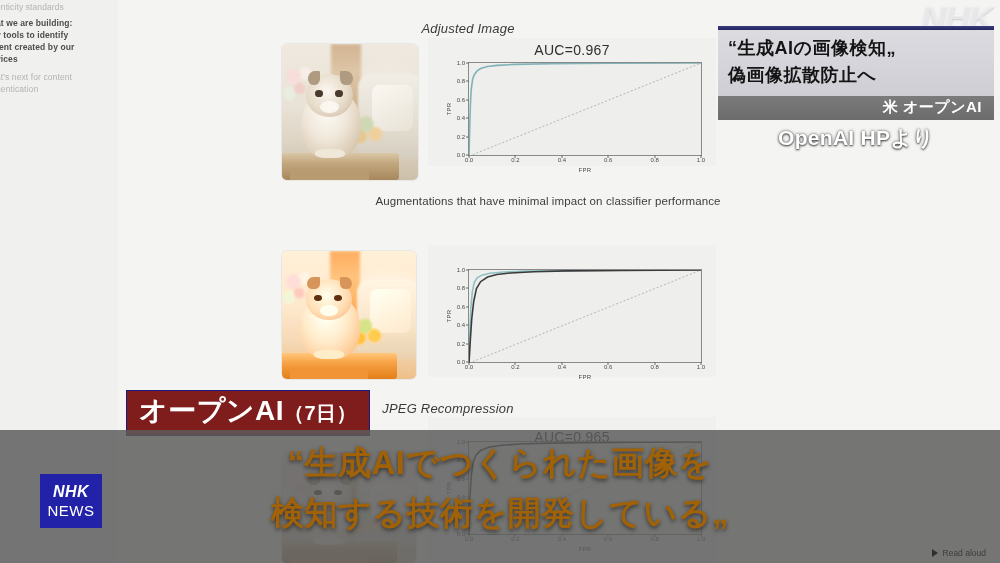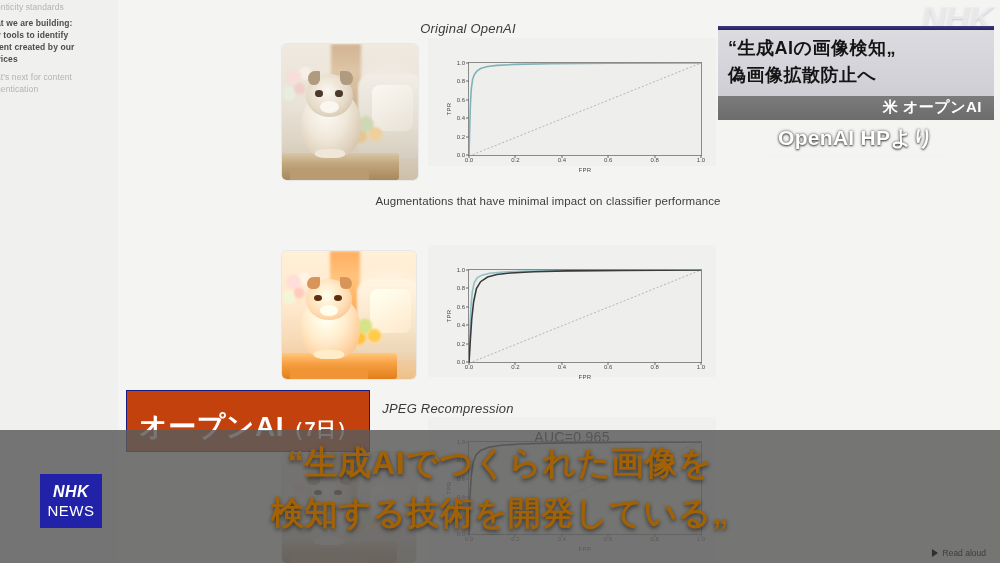--- a/index.html
+++ b/index.html
@@ -295,22 +295,22 @@
   
   .lower-overlay {
     position: absolute;
     left: 0; bottom: 0;
     width: 1000px; height: 133px;
     background: rgba(92,92,92,.84);
   }
   .speaker-chip {
     position: absolute;
     left: 126px; top: 390px;
-    background: #c2410c;
-    padding: 20px 12px 6px 12px;
+    background: #7f1d1d;
+    padding: 4px 12px 6px 12px;
     border: 1px solid #1a1a80;
   }
   .speaker-chip .name {
     font-size: 28px;
     font-weight: bold;
     color: #ffffff;
     letter-spacing: .5px;
     line-height: 32px;
     white-space: nowrap;
   }
@@ -379,23 +379,24 @@
             <div class="ci-head"></div>
           <div class="ci-ear-l"></div>
             <div class="ci-ear-r"></div>
           <div class="ci-eye-l"></div>
             <div class="ci-eye-r"></div>
           <div class="ci-muzzle"></div>
             <div class="ci-paws"></div>
         </div>
       </div>
 
-      <div class="plot-title" style="left:220px; top:21px; width:260px; text-align:center; font-style:italic;">Original OpenAI</div>
+      <div class="plot-title" style="left:220px; top:21px; width:260px; text-align:center; font-style:italic;">Adjusted Image</div>
 
       <div class="plotcard" style="left:310px; top:38px; width:288px; height:128px;">
+        <div class="auc" style="top:4px;">AUC=0.967</div>
         <div class="axes" style="left:40px; top:24px; width:234px; height:94px;">
           <svg class="diag" viewBox="0 0 234 94" preserveAspectRatio="none">
             <line x1="0" y1="94" x2="234" y2="0" stroke="#9a9a9a" stroke-width="0.7" stroke-dasharray="2 2"></line>
             <polyline fill="none" stroke="#7fb3b8" stroke-width="1.6" points="0,94 0.7,65.8 1.4,42.3 2.3,26.3 3.7,16.0 5.6,11.3 8.2,8.0 11.7,5.6 18.7,3.6 28.1,2.4 46.8,1.4 81.9,0.7 140.4,0.2 234,0"></polyline>
           </svg>
           <span class="tickmark-y" style="top:0%"></span>
             <span class="tick-y" style="top:0%">1.0</span>
           <span class="tickmark-y" style="top:20%"></span>
             <span class="tick-y" style="top:20%">0.8</span>
           <span class="tickmark-y" style="top:40%"></span>

